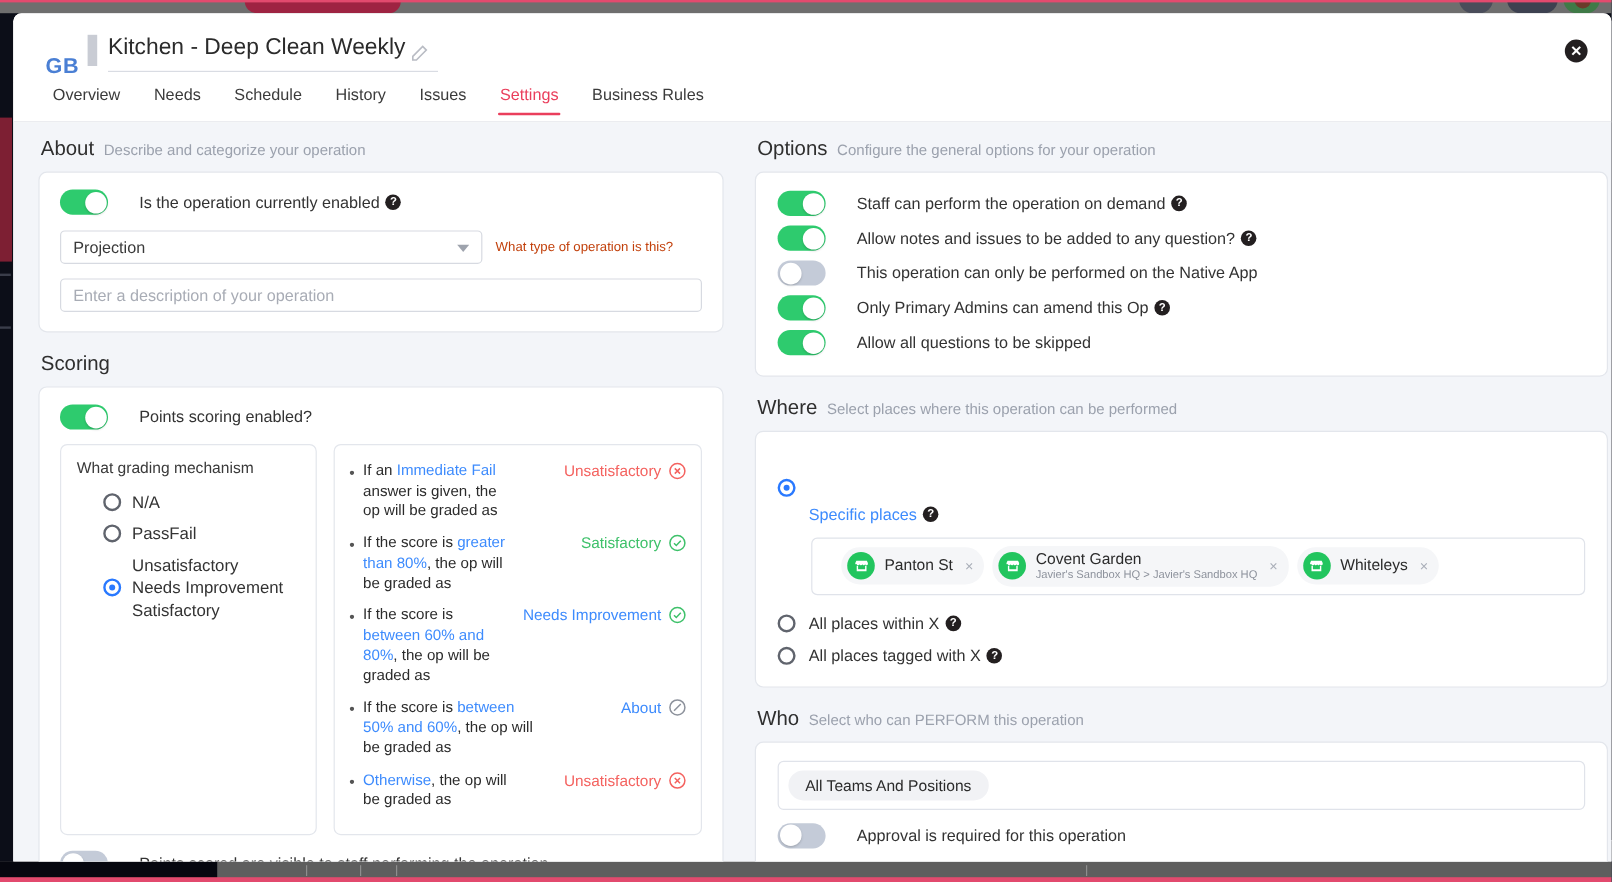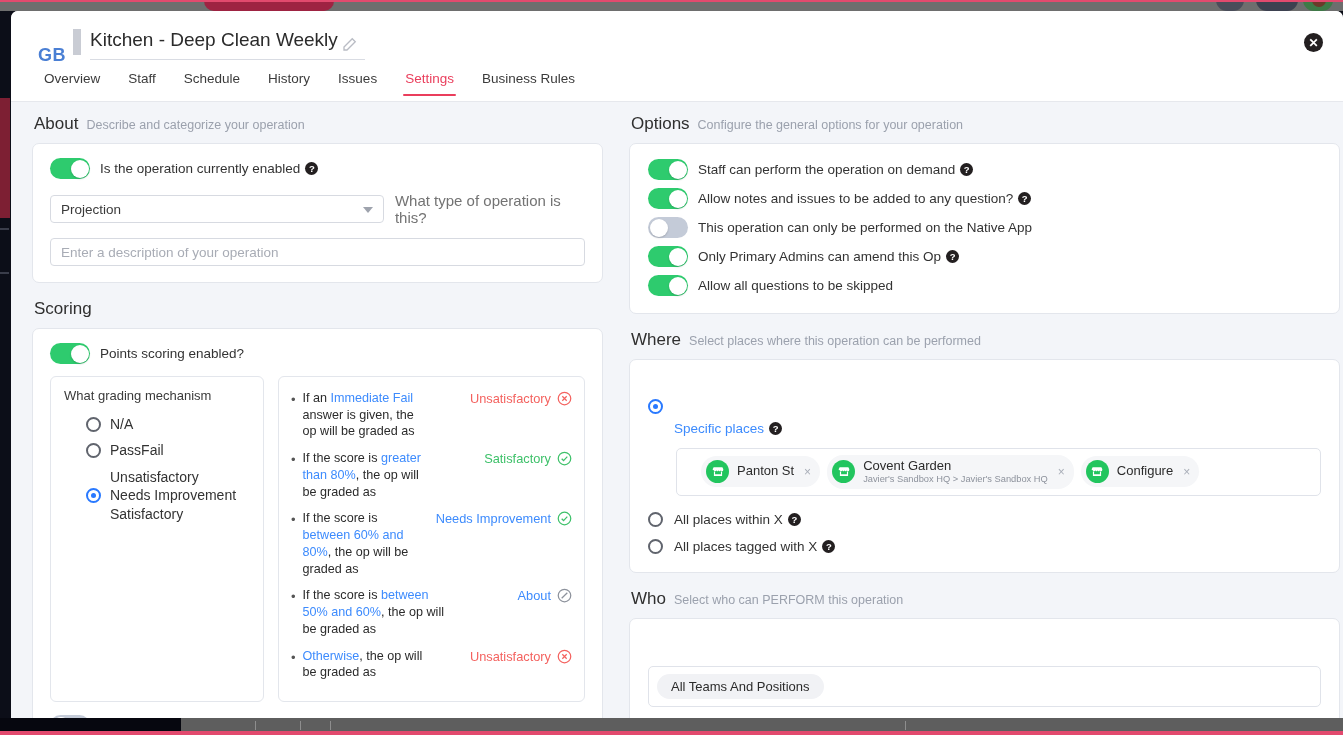--- a/index.html
+++ b/index.html
@@ -99,21 +99,21 @@
 
   .sec-head { display: flex; align-items: baseline; gap: 8px; margin: 0 0 9px 2px; }
   .sec-title { font-size: 17px; color: #2f2f2f; font-weight: 400; }
   .sec-sub { font-size: 12.5px; color: #9ba1ad; }
 
   .card {
     background: #fff; border: 1px solid #e3e6ec; border-radius: 7px;
   }
 
   
-  .row { display: flex; align-items: center; gap: 10px; }
+  .row { display: flex; align-items: center; gap: 26px; }
   .toggle {
     position: relative; width: 40px; height: 21px; border-radius: 11px;
     background: #c4cbd8; flex: 0 0 auto; cursor: pointer;
   }
   .toggle.on { background: #2ecb6e; }
   .toggle .knob {
     position: absolute; top: 1.5px; left: 1.5px;
     width: 18px; height: 18px; border-radius: 50%;
     background: #fff; box-shadow: 0 1px 2px rgba(0,0,0,.18);
     transition: left .1s;
@@ -136,21 +136,21 @@
     position: relative; width: 352px; height: 28px;
     border: 1px solid #d7dae1; border-radius: 4px; background: #fff;
     font-size: 13.5px; color: #3a3a3a; padding: 5px 28px 5px 10px;
     cursor: pointer; display: flex; align-items: flex-end;
   }
   .caret {
     position: absolute; right: 10px; top: 50%; margin-top: -2px;
     width: 0; height: 0; border-left: 5px solid transparent;
     border-right: 5px solid transparent; border-top: 6px solid #9ea3ad;
   }
-  .select-hint { font-size: 15px; color: #737373; }
+  .select-hint { font-size: 11px; color: #c2410c; }
   .desc-input {
     margin-top: 12px; width: 535px; height: 28px;
     border: 1px solid #d7dae1; border-radius: 4px; background: #fff;
     font-size: 13.5px; color: #a8acb5; padding: 5px 10px;
     display: flex; align-items: center; cursor: text;
   }
 
   
   .scoring-card { padding: 14px 17px 16px 17px; margin-top: 0; }
   .scoring-inner { display: flex; gap: 14px; margin-top: 12px; }
@@ -232,21 +232,21 @@
   .chip-txt { display: flex; flex-direction: column; line-height: 1.15; }
   .chip-name { font-size: 13px; color: #2b2b2b; white-space: nowrap; }
   .chip-sub { font-size: 9.3px; color: #8d929c; white-space: nowrap; }
   .chip-x { font-size: 12px; color: #a9aeb8; margin-left: 2px; cursor: pointer; }
   .where-opts { margin-top: 16px; display: flex; flex-direction: column; gap: 12px; }
 
   
   .who-card { padding: 15px 18px 16px 18px; }
   .who-box {
     border: 1px solid #e0e3ea; border-radius: 5px;
-    padding: 7px 8px; background: #fff; margin-top: 32px;
+    padding: 7px 8px; background: #fff;
   }
   .who-chip {
     display: inline-flex; align-items: center;
     background: #f1f2f5; border-radius: 15px;
     padding: 5px 14px; font-size: 13px; color: #2b2b2b; cursor: pointer;
   }
   .who-card .row { margin-top: 11px; }
   .mt16 { margin-top: 16px; }
 </style>
 </head>
@@ -284,21 +284,21 @@
     <div class="edit-icon">
       <svg viewBox="0 0 24 24" width="18" height="18" fill="none" stroke="#b9bcc4" stroke-width="1.8">
         <path d="M4 20h4L19 9l-4-4L4 16v4z"></path>
       </svg>
     </div>
     <div class="close-btn">✕</div>
   </div>
 
   <div class="tabs">
     <div class="tab">Overview</div>
-    <div class="tab">Staff</div>
+    <div class="tab">Needs</div>
     <div class="tab">Schedule</div>
     <div class="tab">History</div>
     <div class="tab">Issues</div>
     <div class="tab active">Settings</div>
     <div class="tab">Business Rules</div>
   </div>
 
   <div class="modal-body">
 
     <div class="col-left">
@@ -533,21 +533,21 @@
           </div>
 
           <div class="chip">
             <span class="chip-ico">
               <svg viewBox="0 0 24 24" width="14" height="14" fill="#fff">
                   <path d="M3 7l1.5-3h15L21 7v1.5a2 2 0 0 1-4 0 2 2 0 0 1-4 0 2 2 0 0 1-4 0 2 2 0 0 1-4 0 2 2 0 0 1-2 0V7z"></path>
                   <path d="M5 11v8h14v-8h-2v5H7v-5H5z"></path>
                 </svg>
             </span>
             <span class="chip-txt">
-              <span class="chip-name">Configure</span>
+              <span class="chip-name">Whiteleys</span>
             </span>
             <span class="chip-x">×</span>
           </div>
         </div>
 
         <div class="where-opts">
           <div class="radio-line">
             <span class="radio"></span>
             <span class="rl-label"><span>All places within X</span><span class="help">?</span></span>
           </div>

